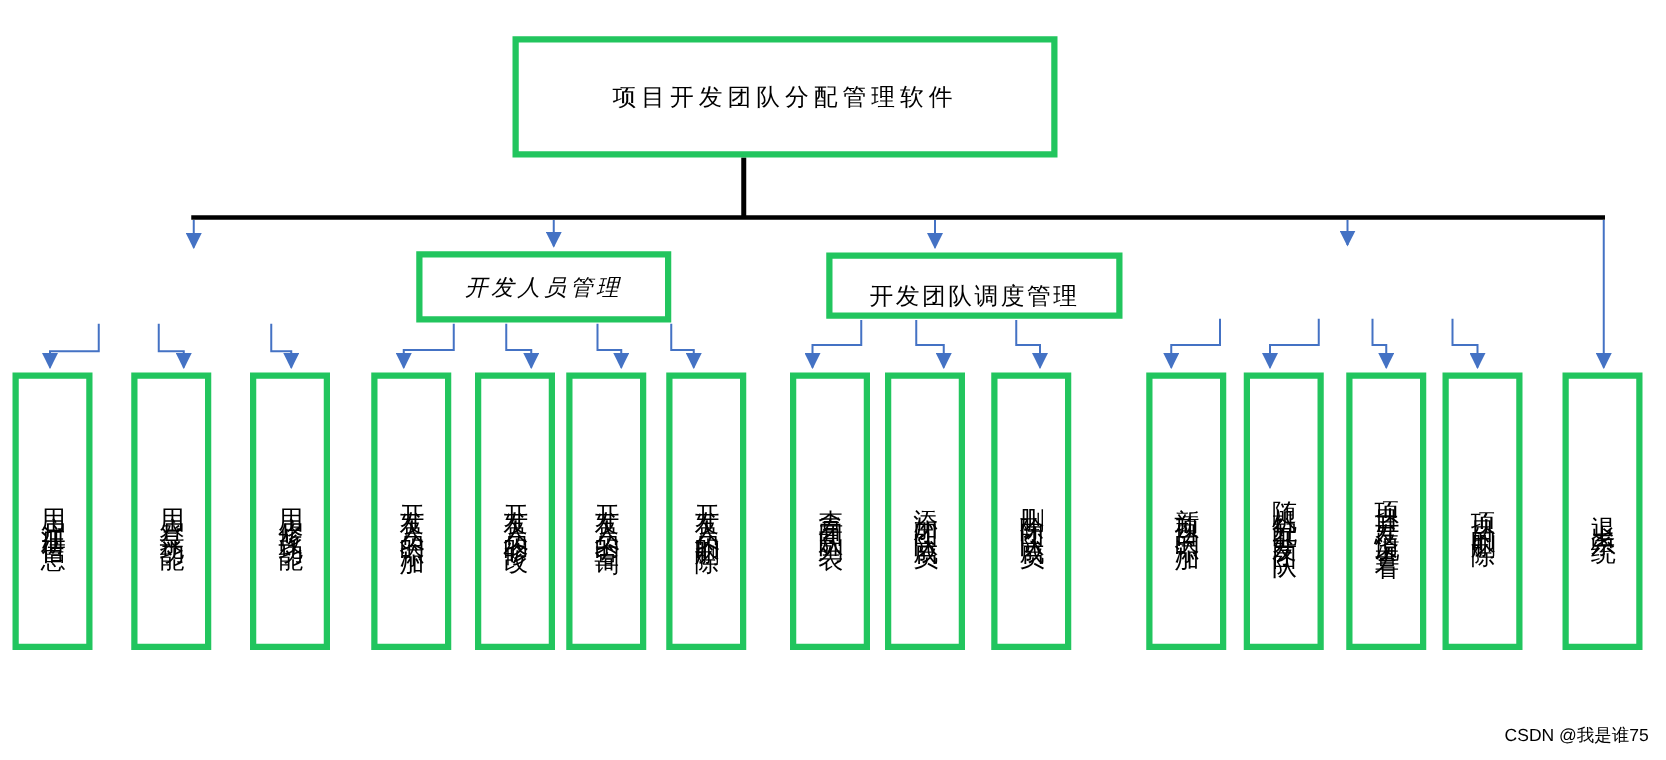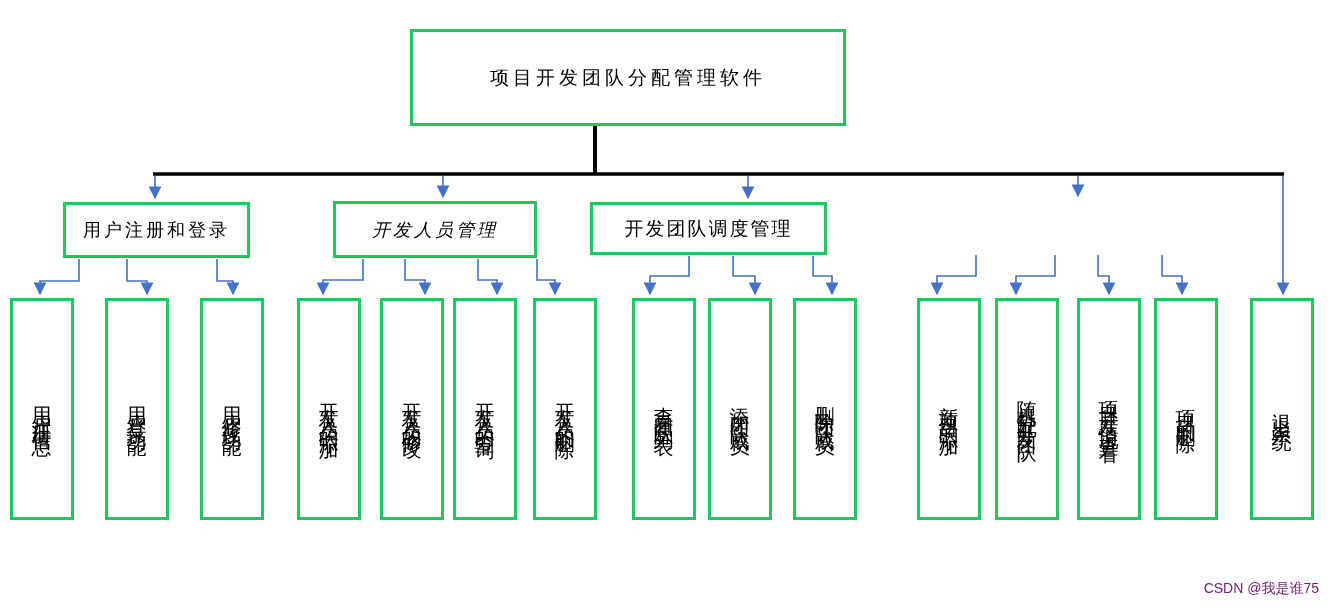--- a/index.html
+++ b/index.html
@@ -13,35 +13,35 @@
   }
   .wires {
     position: absolute;
     left: 0; top: 0;
     width: 1333px; height: 608px;
     pointer-events: none;
   }
   .box {
     position: absolute;
     box-sizing: border-box;
-    border: 3px solid #22c55e;
+    border: 5px solid #22c55e;
     background: #ffffff;
     display: flex;
     align-items: center;
     justify-content: center;
     color: #000000;
   }
   .root-box {
     left: 410px; top: 29px; width: 436px; height: 97px;
     font-size: 19px; letter-spacing: 4px;
   }
   .l2 { font-size: 18px; letter-spacing: 3px; }
   .l2-0 { left: 63px;  top: 202px; width: 187px; height: 56px; }
   .l2-1 { left: 333px; top: 201px; width: 204px; height: 57px; font-style: italic; }
-  .l2-2 { left: 590px; top: 202px; width: 237px; height: 53px; font-size: 19px; letter-spacing: 2px; }
+  .l2-2 { left: 661px; top: 202px; width: 237px; height: 53px; font-size: 19px; letter-spacing: 2px; align-items: flex-end; }
   .l2-3 { left: 951px; top: 200px; width: 222px; height: 54px; font-size: 22px; letter-spacing: 4px; }
   .l3 {
     top: 298px; width: 64px; height: 222px;
     font-size: 20px;
   }
   .l3 .vtext {
     writing-mode: vertical-rl;
     text-orientation: upright;
     letter-spacing: 6px;
     line-height: 1;
@@ -60,21 +60,21 @@
   .l3-10 { left: 917px;  }
   .l3-11 { left: 995px;  }
   .l3-12 { left: 1077px; }
   .l3-13 { left: 1154px; }
   .l3-14 { left: 1250px; }
   .watermark {
     position: absolute;
     right: 14px; bottom: 10px;
     font-family: "Liberation Sans", sans-serif;
     font-size: 14px;
-    color: #701a75;
+    color: #000000;
   }
 </style>
 </head>
 <body>
 
 <div class="canvas">
 
   <svg class="wires" width="1333" height="608" viewBox="0 0 1333 608" xmlns="http://www.w3.org/2000/svg">
     <defs>
       <marker id="arrow" viewBox="0 0 10 10" refX="9" refY="5" markerWidth="8" markerHeight="8" orient="auto-start-reverse">
@@ -107,23 +107,20 @@
     <path d="M976,255 V276 H937 V294" stroke="#4472C4" stroke-width="1.6" fill="none" marker-end="url(#arrow)"></path>
     <path d="M1055,255 V276 H1016 V294" stroke="#4472C4" stroke-width="1.6" fill="none" marker-end="url(#arrow)"></path>
     <path d="M1098,255 V276 H1109 V294" stroke="#4472C4" stroke-width="1.6" fill="none" marker-end="url(#arrow)"></path>
     <path d="M1162,255 V276 H1182 V294" stroke="#4472C4" stroke-width="1.6" fill="none" marker-end="url(#arrow)"></path>
   </svg>
 
   <div class="box root-box">
     <span>项目开发团队分配管理软件</span>
   </div>
 
-  <div class="box l2 l2-0">
-    <span>用户注册和登录</span>
-  </div>
   <div class="box l2 l2-1">
     <span>开发人员管理</span>
   </div>
   <div class="box l2 l2-2">
     <span>开发团队调度管理</span>
   </div>
 
   <div class="box l3 l3-0">
     <span class="vtext">用户注册信息</span>
   </div>

